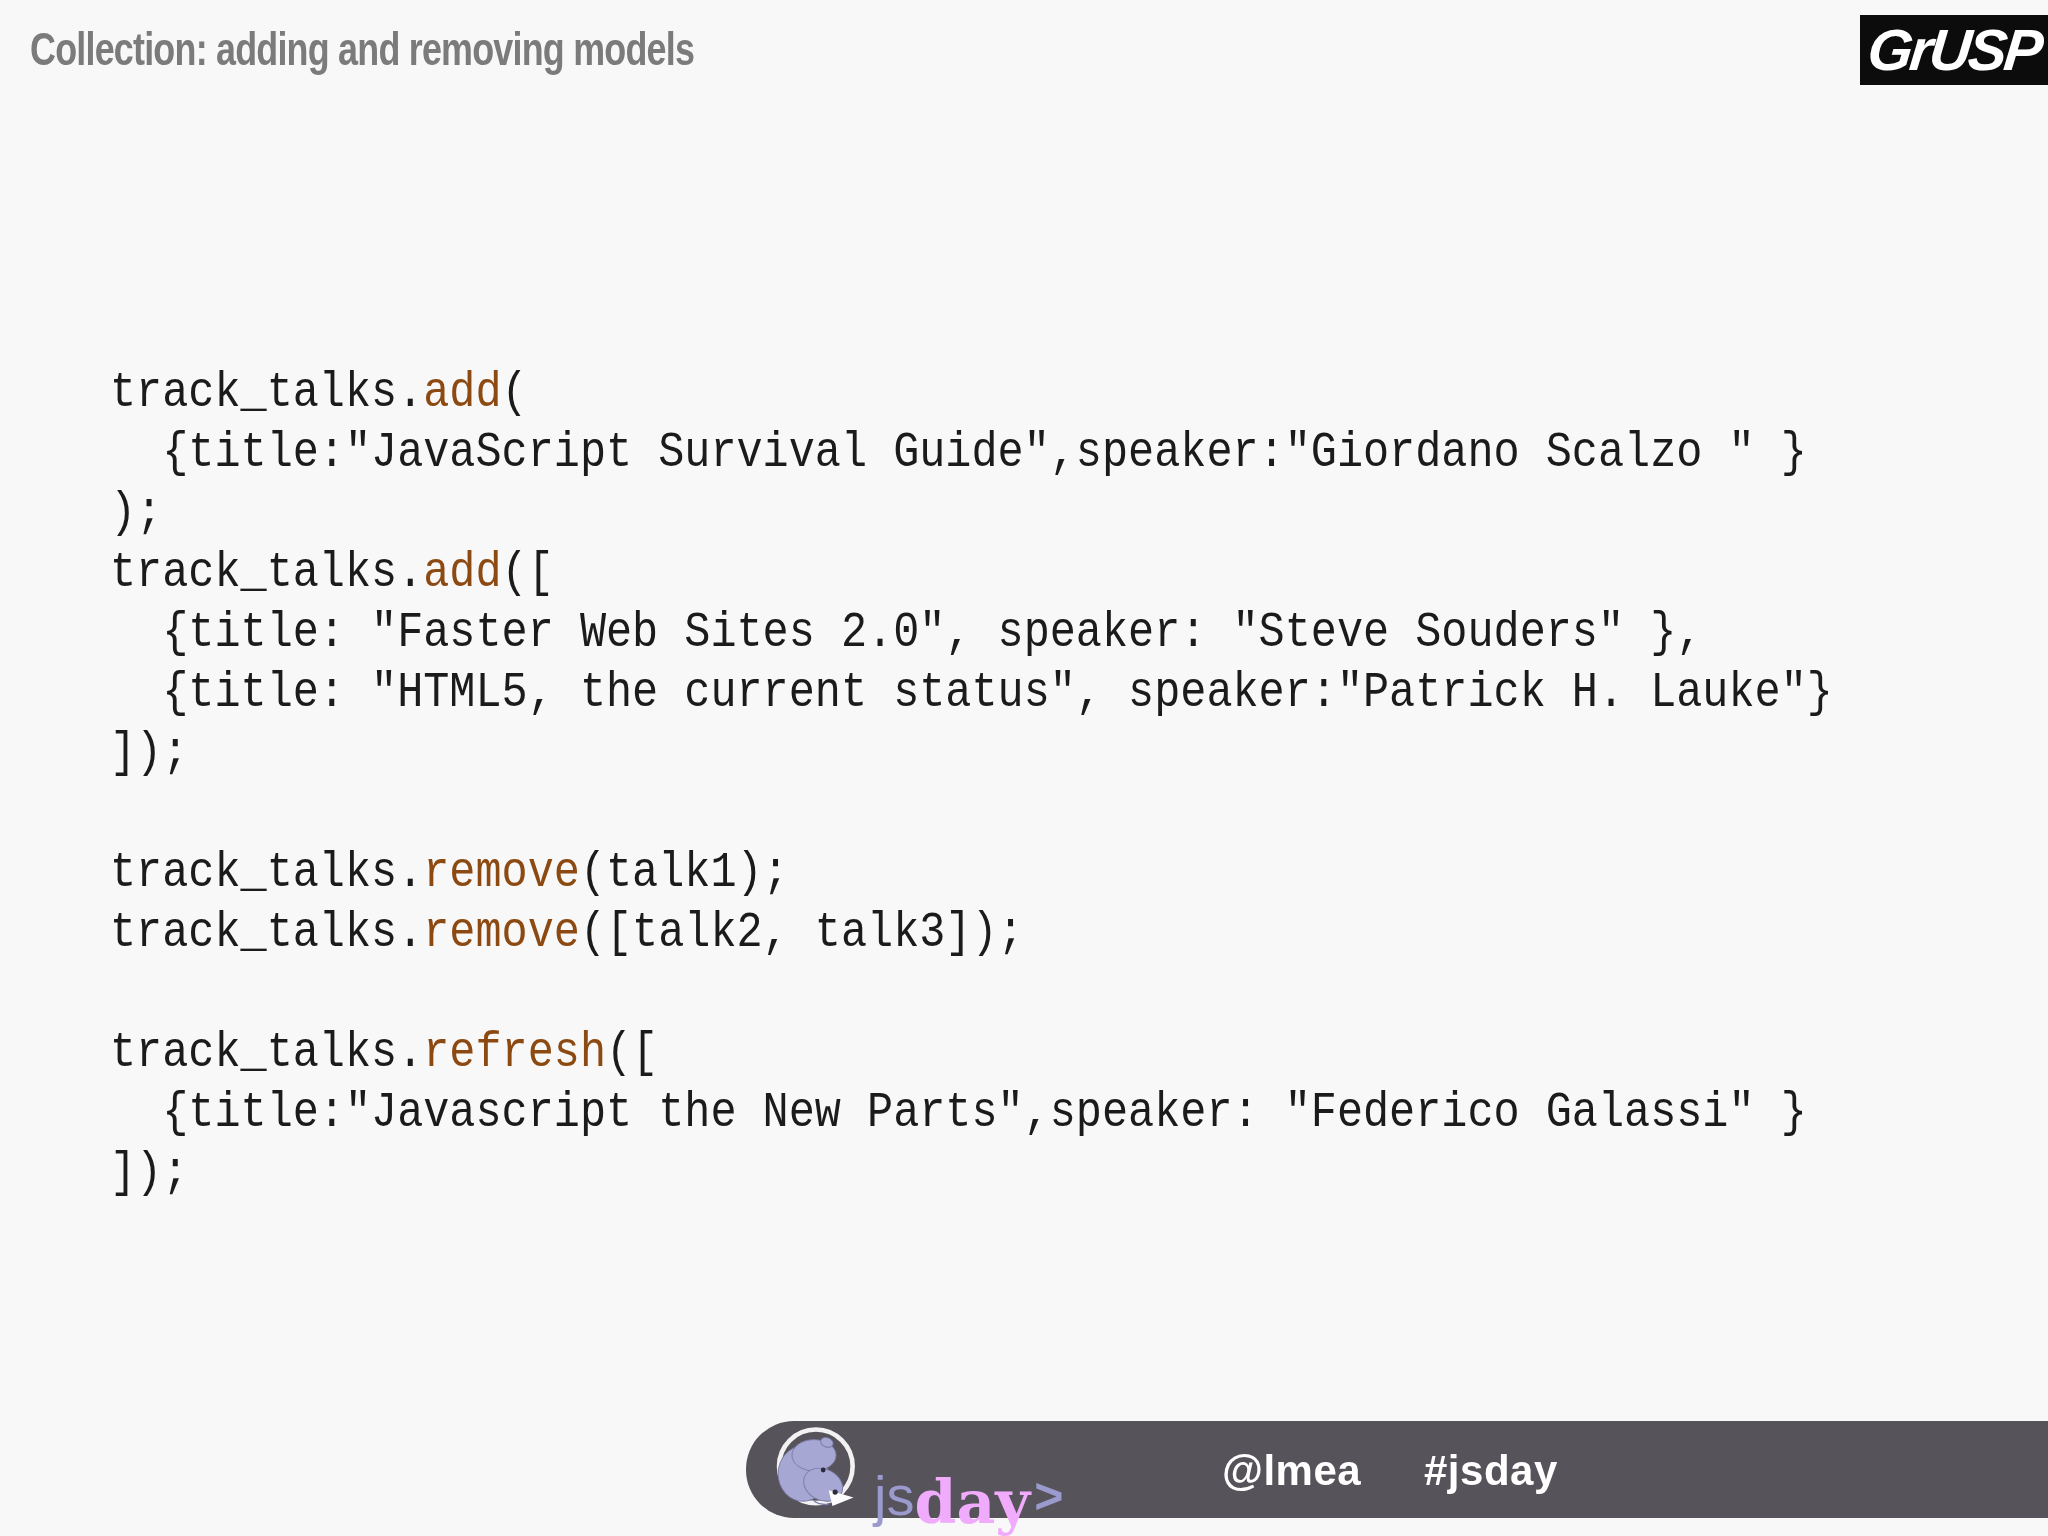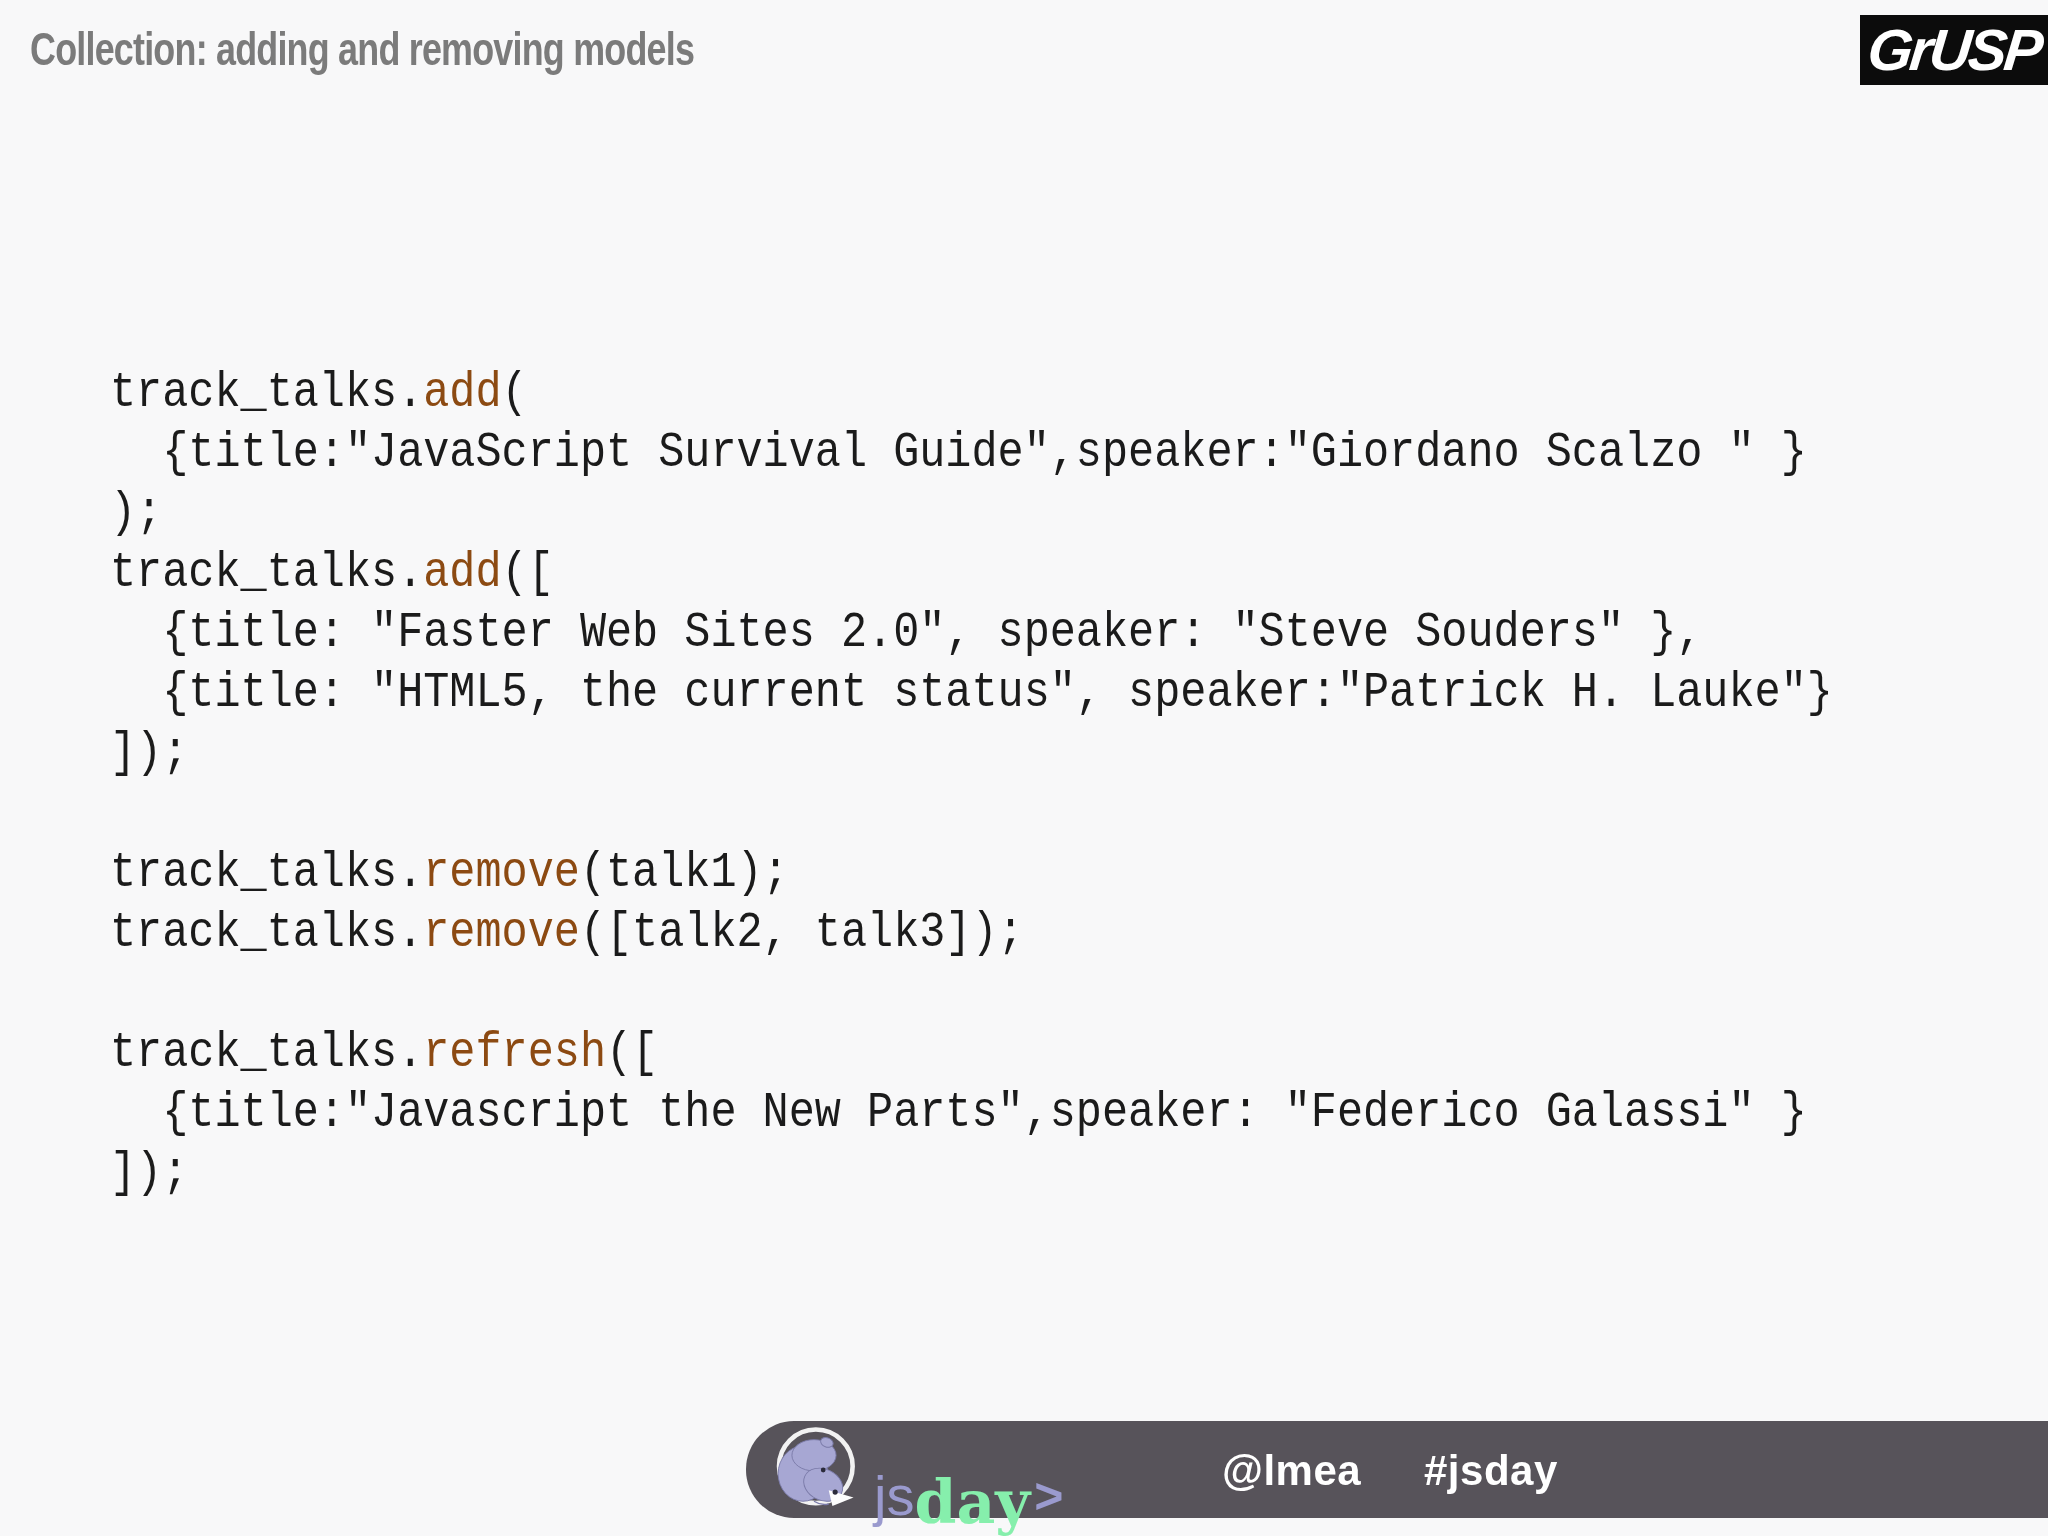--- a/index.html
+++ b/index.html
@@ -91,21 +91,21 @@
   .wm-js {
     font-family: "Liberation Sans", sans-serif;
     font-size: 56px;
     line-height: 62px;
   }
   .wm-day {
     font-family: "DejaVu Serif", "Liberation Serif", serif;
     font-size: 60px;
     line-height: 62px;
     font-weight: bold;
-    color: #86efac;
+    color: #f0abfc;
     margin-top: 11px;
   }
   .wm-chev {
     font-size: 50px;
     line-height: 62px;
     font-weight: bold;
     margin-left: 4px;
   }
   .handle, .hashtag {
     position: absolute;

